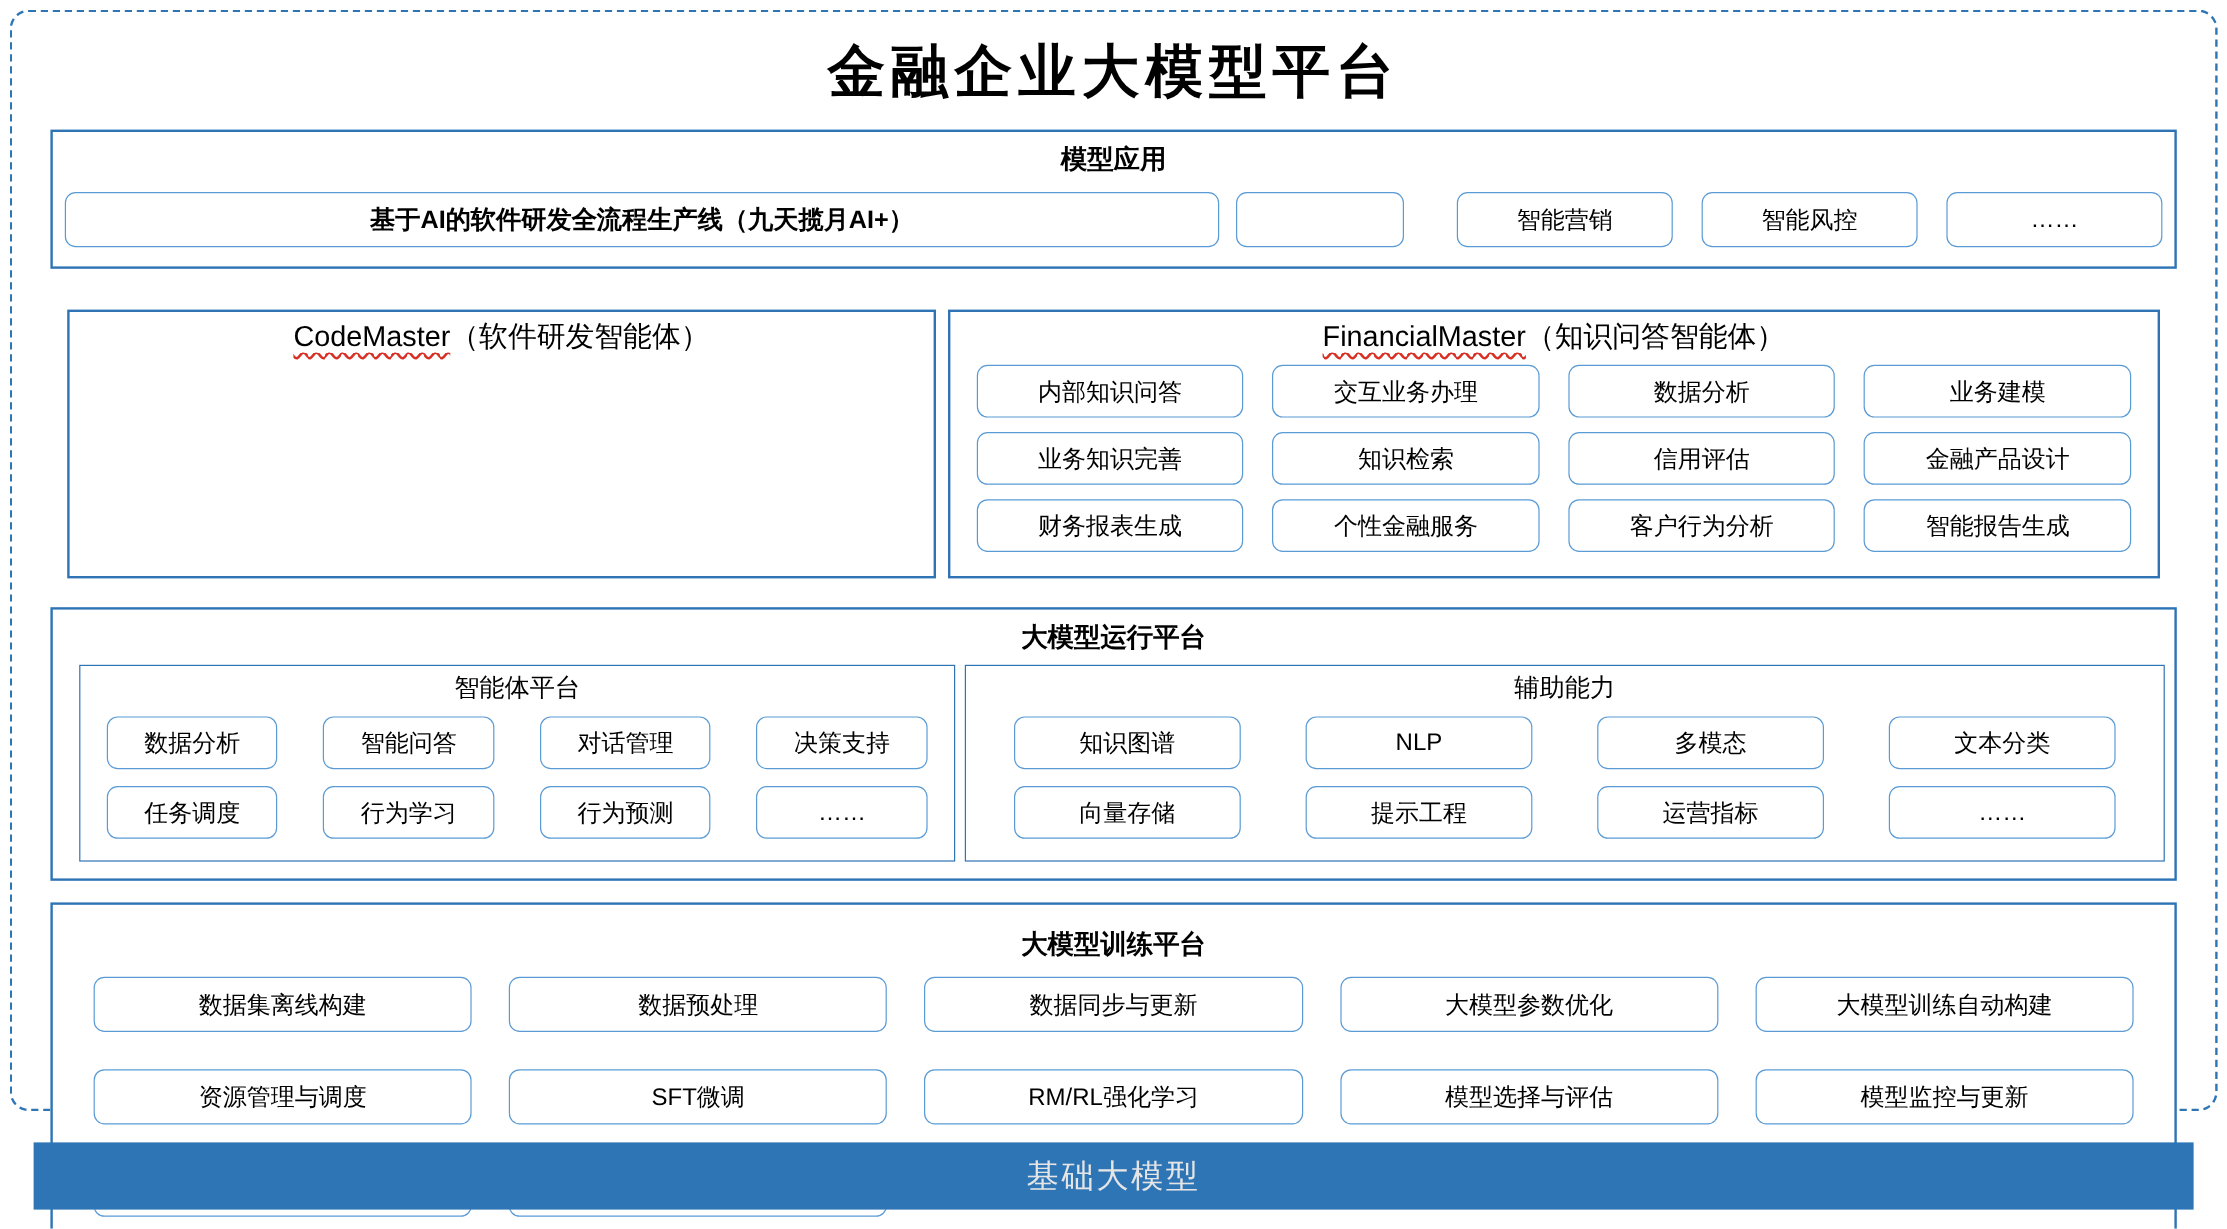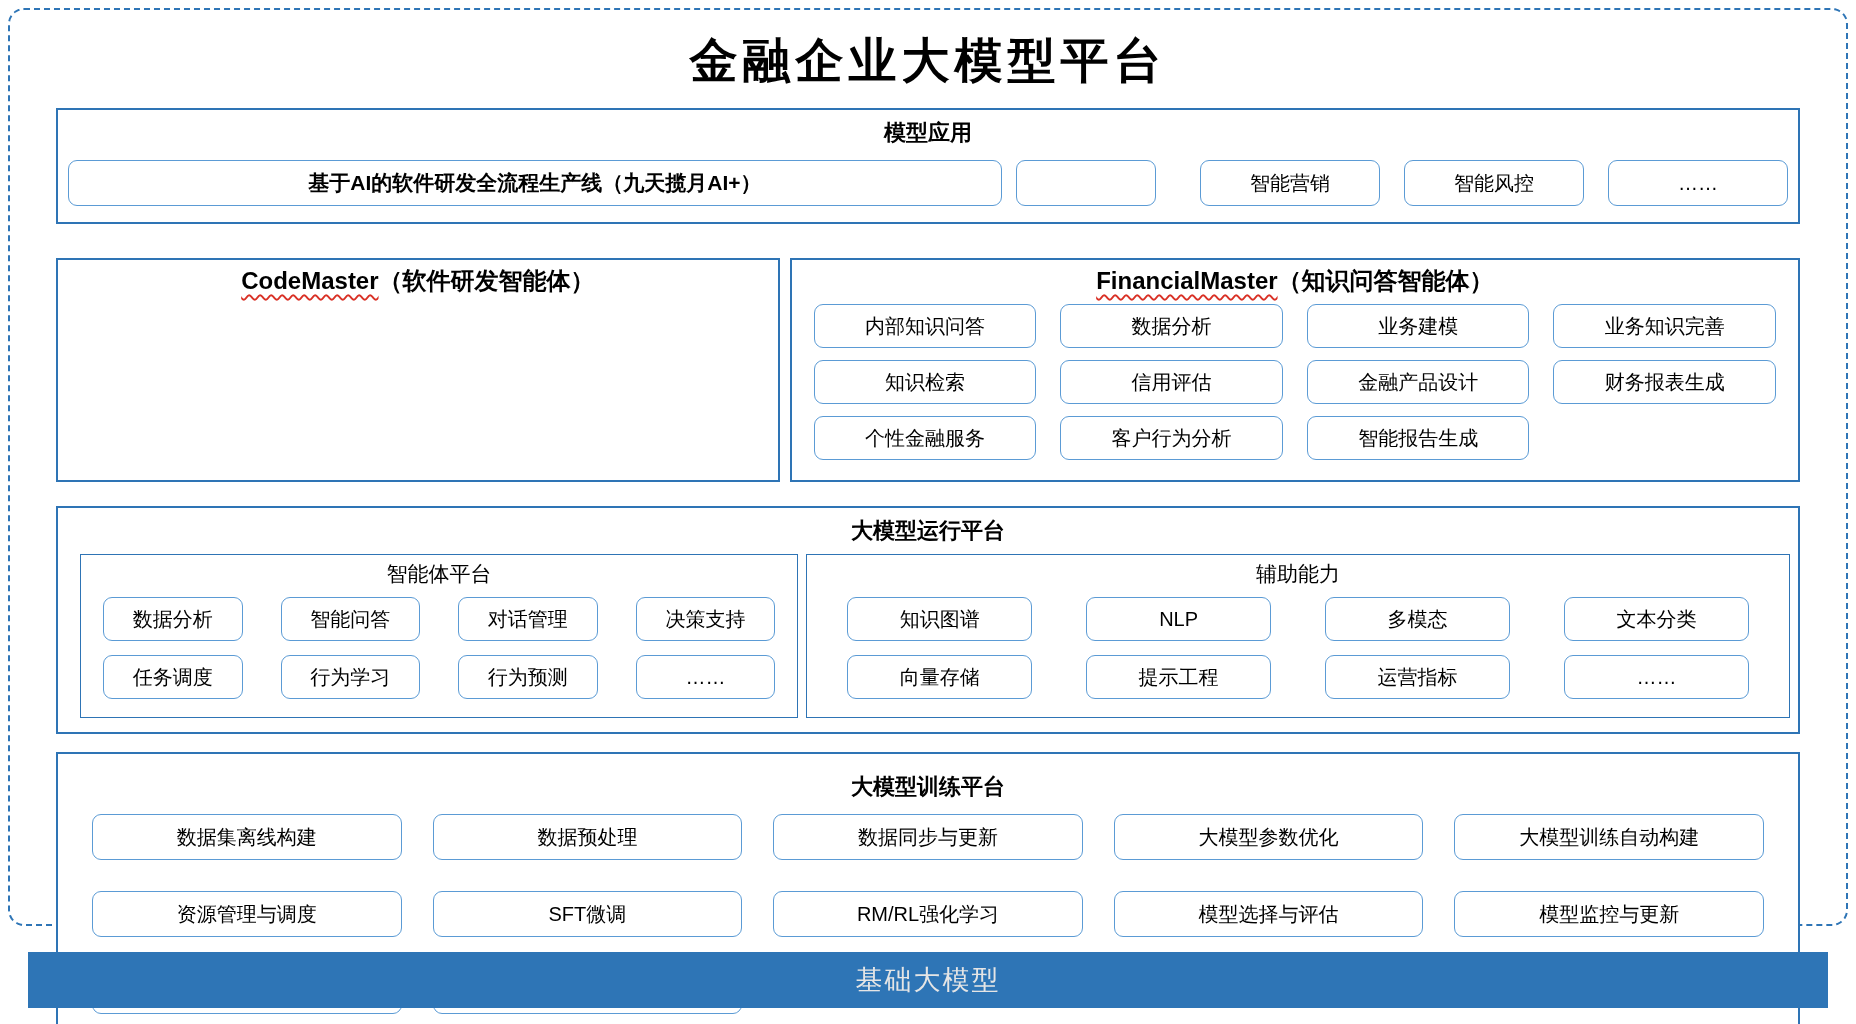--- a/index.html
+++ b/index.html
@@ -23,21 +23,21 @@
   .page-title {
     margin-top: 22px;
     text-align: center;
     font-family: Liberation Sans, sans-serif;
     font-weight: 700;
     font-size: 48px;
     line-height: 58px;
     letter-spacing: 5px;
   }
   .sec {
-    margin: 0 46px;
+    margin: 0 32px;
     border: 2px solid #2E74B5;
     background: #fff;
   }
   .sec-header {
     text-align: center;
     font-weight: 700;
     font-size: 22px;
     line-height: 30px;
     padding-top: 8px;
   }
@@ -67,21 +67,21 @@
   .app-empty { width: 140px; margin-left: 14px; height: 46px; }
   .app-items { display: flex; gap: 24px; margin-left: 44px; }
   .app-items .item { width: 180px; height: 46px; }
   
   .agents-row { display: flex; gap: 10px; margin: 34px 46px 0; }
   .agent { margin: 0; padding: 4px 0 20px; }
   .agent-cm { width: 41.5%; flex: 0 0 auto; }
   .agent-fm { flex: 1 1 auto; }
   .agent-title {
     text-align: center;
-    font-weight: 700;
+    font-weight: 400;
     font-size: 24px;
     line-height: 34px;
     margin-bottom: 6px;
   }
   .squiggle {
     text-decoration-line: underline;
     text-decoration-style: wavy;
     text-decoration-color: #D93025;
     text-decoration-thickness: 2px;
     text-underline-offset: 5px;
@@ -170,20 +170,21 @@
         <div class="agent-title">
           <span class="squiggle">CodeMaster</span><span>（软件研发智能体）</span>
         </div>
       </div>
       <div class="sec agent agent-fm">
         <div class="agent-title">
           <span class="squiggle">FinancialMaster</span><span>（知识问答智能体）</span>
         </div>
         <div class="grid4">
             <div class="item">内部知识问答</div>
+            <div class="item">交互业务办理</div>
             <div class="item">数据分析</div>
             <div class="item">业务建模</div>
             <div class="item">业务知识完善</div>
             <div class="item">知识检索</div>
             <div class="item">信用评估</div>
             <div class="item">金融产品设计</div>
             <div class="item">财务报表生成</div>
             <div class="item">个性金融服务</div>
             <div class="item">客户行为分析</div>
             <div class="item">智能报告生成</div>

